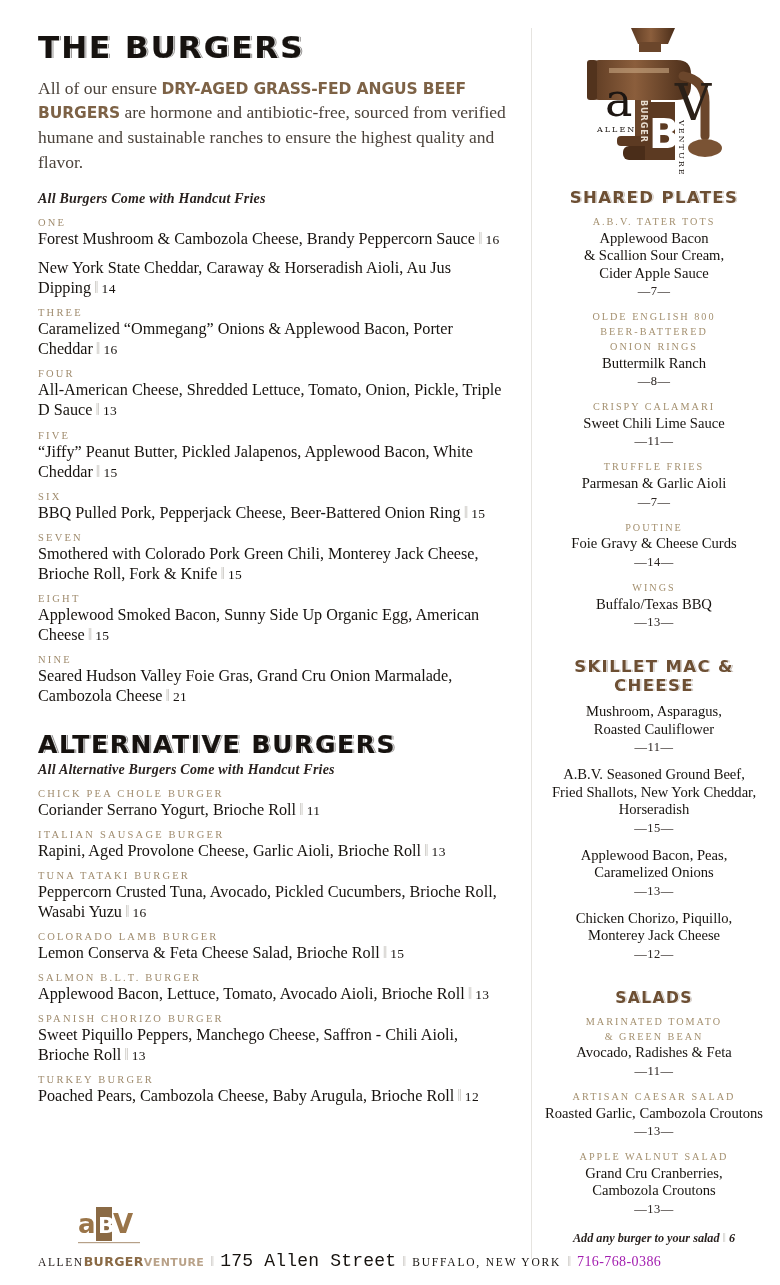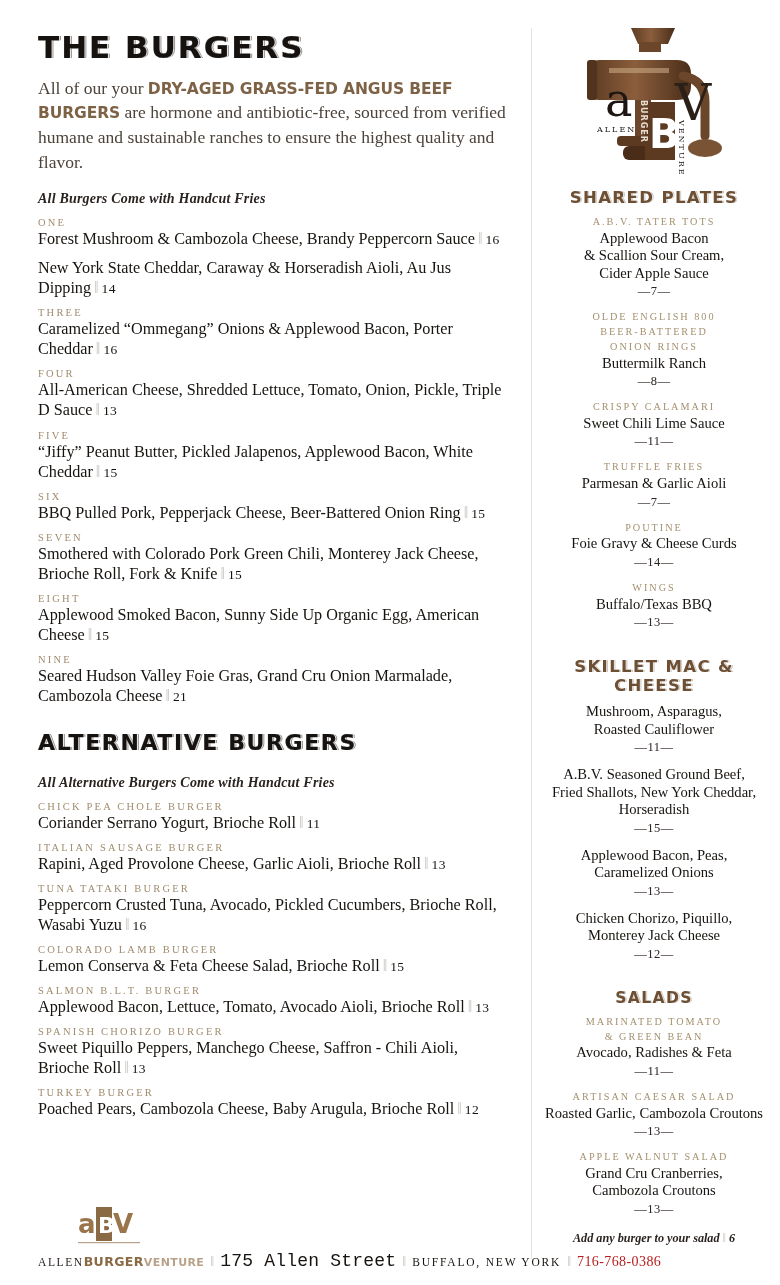--- a/index.html
+++ b/index.html
@@ -101,21 +101,21 @@
     max-width: 482px;
   }
   .bar {
     color: #c9c6c1;
     padding: 0 3px;
     font-weight: normal;
   }
   .price { font-size: 13.5px; letter-spacing: 0.3px; }
 
   .alt-wrap { margin-top: 26px; }
-  .alt-title { font-size: 22px; letter-spacing: 1.6px; margin-bottom: 20px; }
+  .alt-title { font-size: 25px; letter-spacing: 1.6px; margin-bottom: 4px; }
 
   
   .rt-head {
     font-family: "DejaVu Sans", sans-serif;
     font-weight: bold;
     font-size: 16.5px;
     letter-spacing: 1.4px;
     color: #6d4f33;
     margin: 0 0 8px 0;
     text-shadow: 1px 0 0 rgba(255,255,255,0.6), 1.6px 0 0 rgba(80,55,35,0.35);
@@ -194,32 +194,32 @@
   .fl-venture {
     font-family: "DejaVu Sans", sans-serif;
     font-weight: bold;
     font-size: 11px;
     letter-spacing: 0.4px;
     color: #b9a289;
   }
   .fl-sep { color: #c9c6c1; padding: 0 6px; font-size: 14px; }
   .fl-addr { font-size: 18px; color: #17130f; letter-spacing: 0.2px; font-family: Liberation Mono, monospace; }
   .fl-city { font-size: 11.5px; letter-spacing: 1.8px; color: #17130f; text-align: right; }
-  .fl-phone { font-size: 14px; color: #b91c1c; letter-spacing: 0.4px; }
+  .fl-phone { font-size: 14px; color: #a21caf; letter-spacing: 0.4px; }
 </style>
 </head>
 <body>
 
 <div class="page">
 
   <div class="col-left">
 
     <h1 class="big-title">THE BURGERS</h1>
 
-    <p class="intro"><span>All of our your </span><span class="emph">DRY-AGED GRASS-FED ANGUS BEEF BURGERS</span><span> are hormone and antibiotic-free, sourced from verified humane and sustainable ranches to ensure the highest quality and flavor.</span></p>
+    <p class="intro"><span>All of our ensure </span><span class="emph">DRY-AGED GRASS-FED ANGUS BEEF BURGERS</span><span> are hormone and antibiotic-free, sourced from verified humane and sustainable ranches to ensure the highest quality and flavor.</span></p>
 
     <p class="sub-note">All Burgers Come with Handcut Fries</p>
 
     <div id="burger-list">
         <div class="item">
           <div class="item-label">ONE</div>
           <div class="item-desc"><span>Forest Mushroom &amp; Cambozola Cheese, Brandy Peppercorn Sauce</span><span class="bar">‖</span><span class="price">16</span></div>
         </div>
         <div class="item">
           <div class="item-desc"><span>New York State Cheddar, Caraway &amp; Horseradish Aioli, Au Jus Dipping</span><span class="bar">‖</span><span class="price">14</span></div>

